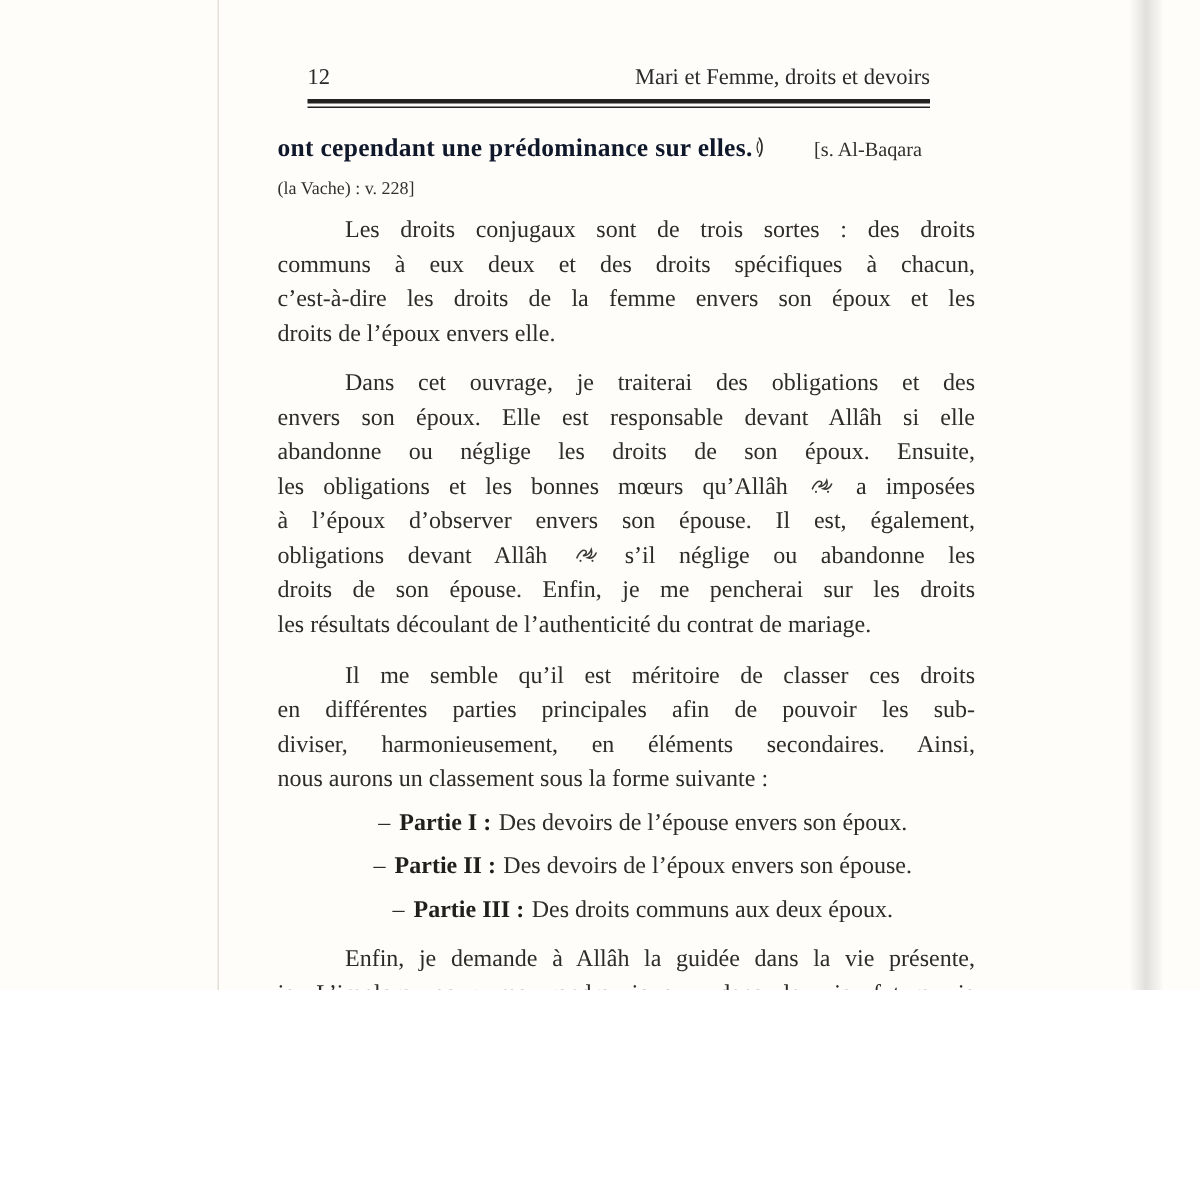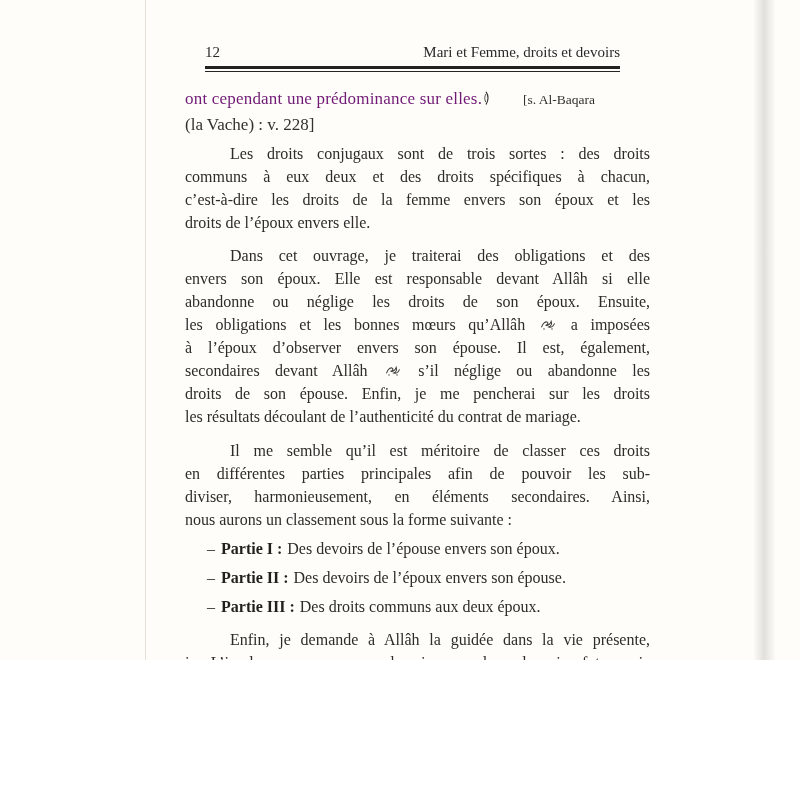--- a/index.html
+++ b/index.html
@@ -20,26 +20,26 @@
   .header{position:absolute;left:205px;top:44px;width:415px;display:flex;justify-content:space-between;
     align-items:baseline;font-size:15px;color:#2a2927;}
   .rule{position:absolute;left:205px;top:66px;width:415px;height:2px;
     border-top:3px solid #232220;border-bottom:1px solid #232220;}
   
   .content{position:absolute;left:185px;top:86px;width:465px;color:#2e2c29;font-size:16px;}
   .line{height:23px;line-height:23px;text-align:justify;text-align-last:justify;white-space:nowrap;}
   .line.last{text-align-last:left;}
   .indent{text-indent:45px;}
   .quote-line{height:26px;line-height:26px;white-space:nowrap;}
-  .quote-bold{font-weight:400;font-size:17px;color:#701a75;letter-spacing:0.2px;}
+  .quote-bold{font-weight:700;font-size:17px;color:#0f172a;letter-spacing:0.2px;}
   .cite{font-size:13.5px;color:#33312d;padding-left:28px;}
-  .cite-line{height:26px;line-height:26px;font-size:17px;color:#33312d;}
+  .cite-line{height:26px;line-height:26px;font-size:12px;color:#33312d;}
   .p1{margin-top:4px;}.p2{margin-top:10px;}.p3{margin-top:11px;}
   .parts-list{margin-top:5px;}
-  .list-line{height:23px;line-height:23px;margin-top:6px;text-indent:22px;white-space:nowrap;}
+  .list-line{height:23px;line-height:23px;margin-top:6px;text-indent:22px;white-space:nowrap;text-align:center;}
   .list-line + .list-line{margin-top:6px;}
   .dash{margin-right:6px;}
   .part-label{font-weight:700;margin-right:5px;color:#201f1c;}
   .p4{margin-top:10px;}
   .orn-icon{vertical-align:-2px;margin:0 4px 0 1px;}
   .hono-icon{vertical-align:-1px;margin:0 2px;}
 </style>
 </head>
 <body>
 
@@ -83,21 +83,21 @@
         <span>les obligations et les bonnes mœurs qu’Allâh</span>
         <svg class="hono-icon" width="16" height="13" viewBox="0 0 20 16">
           <path d="M2 11 C4 6 7 4 9 5 C11 6 9 9 7 9 C10 10 13 7 14 4 C15 7 14 10 11 11 C14 12 17 10 18 7" fill="none" stroke="#3a3a36" stroke-width="1.3" stroke-linecap="round"></path>
           <circle cx="5" cy="13.5" r="0.9" fill="#3a3a36"></circle>
             <circle cx="15" cy="13.5" r="0.9" fill="#3a3a36"></circle>
         </svg>
         <span>a imposées</span>
       </div>
       <div class="line">à l’époux d’observer envers son épouse. Il est, également,</div>
       <div class="line">
-        <span>secondaires devant Allâh</span>
+        <span>obligations devant Allâh</span>
         <svg class="hono-icon" width="16" height="13" viewBox="0 0 20 16">
           <path d="M2 11 C4 6 7 4 9 5 C11 6 9 9 7 9 C10 10 13 7 14 4 C15 7 14 10 11 11 C14 12 17 10 18 7" fill="none" stroke="#3a3a36" stroke-width="1.3" stroke-linecap="round"></path>
           <circle cx="5" cy="13.5" r="0.9" fill="#3a3a36"></circle>
             <circle cx="15" cy="13.5" r="0.9" fill="#3a3a36"></circle>
         </svg>
         <span>s’il néglige ou abandonne les</span>
       </div>
       <div class="line">droits de son épouse. Enfin, je me pencherai sur les droits</div>
       <div class="line last">les résultats découlant de l’authenticité du contrat de mariage.</div>
     </div>

